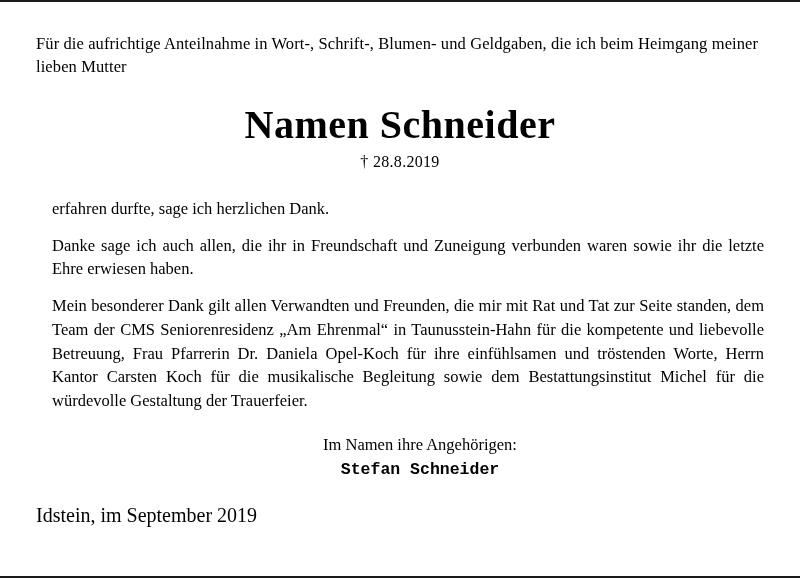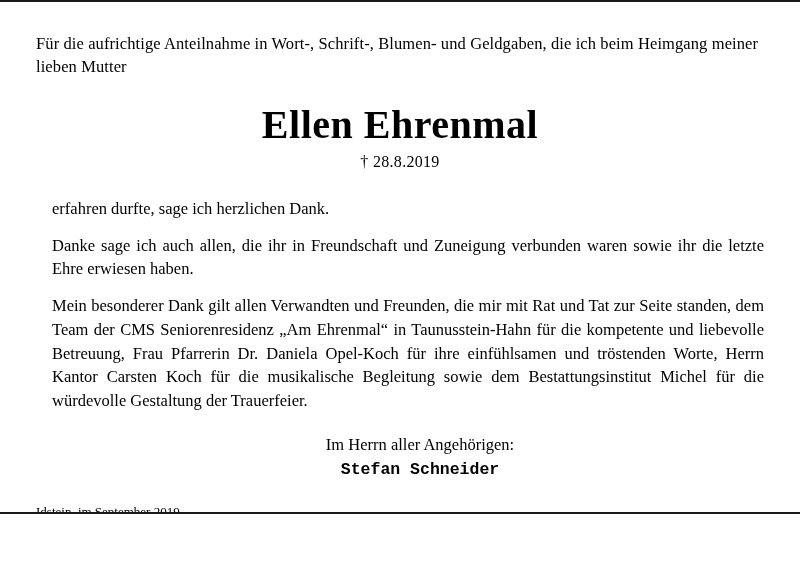--- a/index.html
+++ b/index.html
@@ -10,21 +10,21 @@
   body {
     width: 800px;
     height: 578px;
     font-family: "Liberation Serif", serif;
     color: #000000;
     -webkit-font-smoothing: antialiased;
   }
   .notice {
     position: relative;
     width: 800px;
-    height: 514px;
+    height: 578px;
     box-sizing: border-box;
     background: #ffffff;
     border-top: 2px solid #1a1a1a;
     border-bottom: 2px solid #1a1a1a;
     padding: 0;
     overflow: hidden;
   }
   .inner {
     box-sizing: border-box;
     padding: 30px 36px 0 36px;
@@ -77,44 +77,44 @@
     line-height: 1.5;
   }
   .sig-line2 {
     font-size: 16.5px;
     font-weight: bold;
     line-height: 1.5;
     font-family: Liberation Mono, monospace;
   }
   .place-date {
     margin-top: 22px;
-    font-size: 13px;
+    font-size: 20px;
     text-align: left;
   }
 </style>
 </head>
 <body>
 
 <div class="notice">
   <div class="inner">
 
     <p class="lead">Für die aufrichtige Anteilnahme in Wort-, Schrift-, Blumen- und Geldgaben, die ich beim Heimgang meiner lieben Mutter</p>
 
     <div class="name-block">
-      <h1 class="deceased-name">Ellen Ehrenmal</h1>
+      <h1 class="deceased-name">Namen Schneider</h1>
       <div class="death-date">† 28.8.2019</div>
     </div>
 
     <div class="body-text">
       <p class="para">erfahren durfte, sage ich herzlichen Dank.</p>
       <p class="para justify">Danke sage ich auch allen, die ihr in Freundschaft und Zuneigung verbunden waren sowie ihr die letzte Ehre erwiesen haben.</p>
       <p class="para justify">Mein besonderer Dank gilt allen Verwandten und Freunden, die mir mit Rat und Tat zur Seite standen, dem Team der CMS Seniorenresidenz „Am Ehrenmal“ in Taunusstein-Hahn für die kompetente und liebevolle Betreuung, Frau Pfarrerin Dr. Daniela Opel-Koch für ihre einfühlsamen und tröstenden Worte, Herrn Kantor Carsten Koch für die musikalische Begleitung sowie dem Bestattungsinstitut Michel für die würdevolle Gestaltung der Trauerfeier.</p>
     </div>
 
     <div class="signature-block">
-      <div class="sig-line1">Im Herrn aller Angehörigen:</div>
+      <div class="sig-line1">Im Namen ihre Angehörigen:</div>
       <div class="sig-line2">Stefan Schneider</div>
     </div>
 
     <div class="place-date">Idstein, im September 2019</div>
 
   </div>
 </div>
 
 </body></html>

